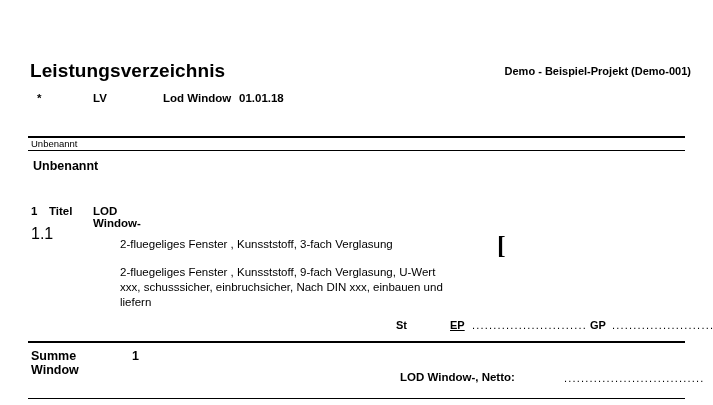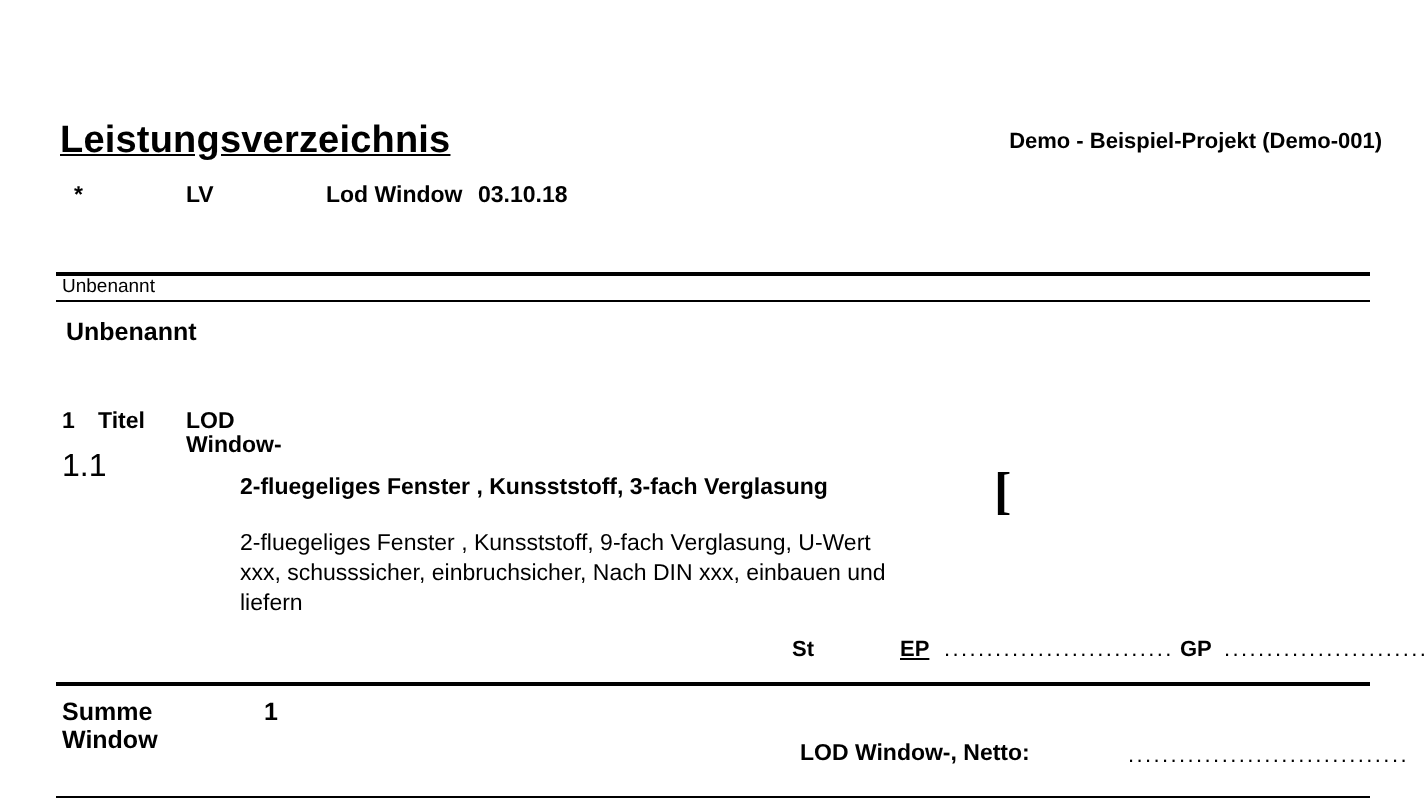--- a/index.html
+++ b/index.html
@@ -32,21 +32,20 @@
   }
 
   
   .doc-title {
     position: absolute;
     left: 30px;
     top: 60px;
     font-size: 19px;
     font-weight: bold;
     letter-spacing: 0.1px;
-    text-decoration: underline;
   }
 
   .project-label {
     position: absolute;
     right: 22px;
     top: 65px;
     font-size: 11px;
     font-weight: bold;
     text-align: right;
     margin-left: 30px;
@@ -134,21 +133,21 @@
     left: 31px;
     top: 225px;
     font-size: 16px;
     font-weight: normal;
   }
   .pos-short {
     position: absolute;
     left: 120px;
     top: 238px;
     font-size: 11.5px;
-    font-weight: bold;
+    font-weight: normal;
   }
   .pos-long {
     position: absolute;
     left: 120px;
     top: 265px;
     width: 330px;
     font-size: 11.5px;
     font-weight: normal;
     line-height: 15px;
   }
@@ -214,21 +213,21 @@
 
 
   <div class="doc-title">Leistungsverzeichnis</div>
 
   <div class="project-label">Demo - Beispiel-Projekt (Demo-001)</div>
 
   <div class="subheader">
     <span class="c-star">*</span>
     <span class="c-lv">LV</span>
     <span class="c-lod">Lod Window</span>
-    <span class="c-date">03.10.18</span>
+    <span class="c-date">01.01.18</span>
   </div>
 
   <div class="rule-top"></div>
   <div class="band-label">Unbenannt</div>
   <div class="rule-thin"></div>
 
   <div class="section-title">Unbenannt</div>
 
   <div class="title-row">
     <span class="num">1</span>

